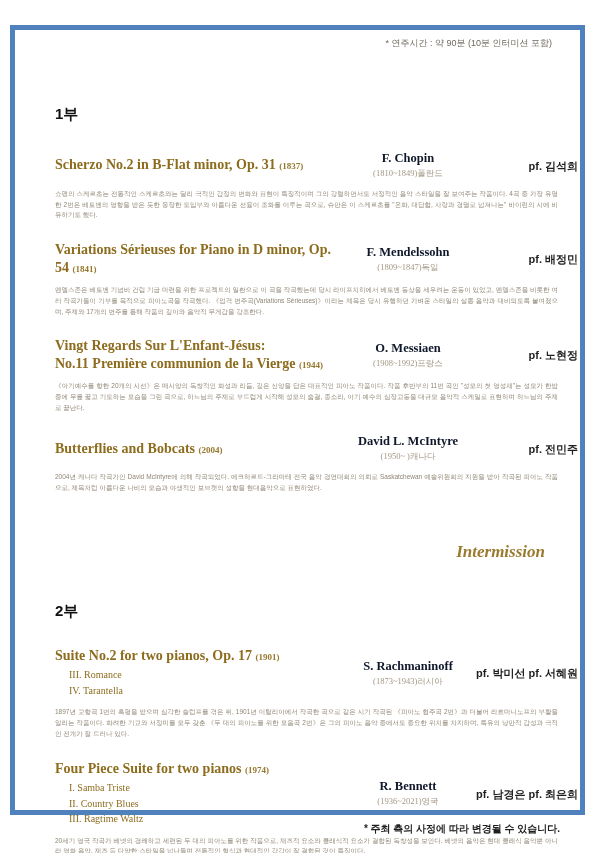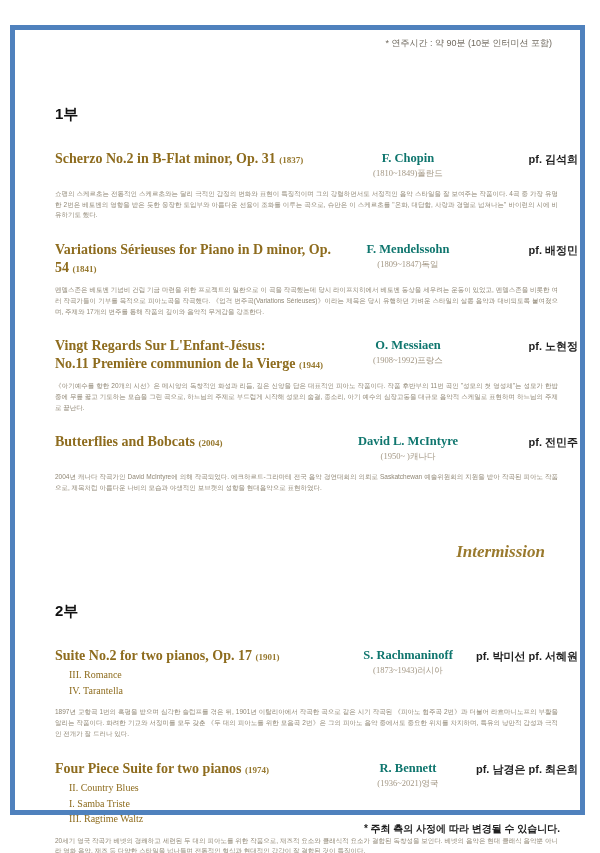--- a/index.html
+++ b/index.html
@@ -24,38 +24,38 @@
     position:absolute;left:0;top:0;width:600px;
     padding:105px 22px 0 55px;box-sizing:border-box;
   }
   .part-label{
     font-size:15px;font-weight:bold;color:#111;
     text-align:left;margin:0 33px 26px 0;
     font-family:"Liberation Sans",sans-serif;
   }
   .part-label.second{margin-top:0;}
   .piece{margin-bottom:18px;}
-  .piece-row{display:flex;align-items:flex-start;}
+  .piece-row{display:flex;align-items:center;}
   .title-col{flex:1 1 auto;min-width:0;}
   .piece-title{
     font-family:"Liberation Serif","DejaVu Serif",serif;
     font-size:14px;font-weight:bold;color:#8e6c1e;line-height:1.25;
   }
   .t-line{display:block;}
   .year{font-size:9px;font-weight:bold;color:#96782e;}
   .movements{
     list-style:none;margin:3px 0 0 0;padding:0 0 0 14px;
     font-family:"Liberation Serif","DejaVu Serif",serif;
     font-size:10px;color:#8e6c1e;line-height:1.55;
   }
   .composer-col{
     flex:0 0 120px;text-align:center;padding-top:1px;
     font-family:"Liberation Serif","DejaVu Serif",serif;
   }
-  .composer-name{font-size:12.5px;font-weight:bold;color:#0f766e;line-height:1.2;}
+  .composer-name{font-size:12.5px;font-weight:bold;color:#0f172a;line-height:1.2;}
   .composer-dates{font-size:8.5px;color:#a39784;margin-top:2px;}
   .performer-col{
     flex:0 0 110px;text-align:right;white-space:nowrap;padding-top:2px;
     font-size:11px;font-weight:bold;color:#1f1f1f;
   }
   .desc{
     margin:9px 20px 0 0;
     font-size:6.5px;line-height:1.65;color:#8f8674;
     text-align:justify;
   }
@@ -157,22 +157,22 @@
       <div class="performer-col">pf. 박미선 pf. 서혜원</div>
     </div>
     <p class="desc">1897년 교향곡 1번의 혹평을 받으며 심각한 슬럼프를 겪은 뒤, 1901년 이탈리아에서 작곡한 곡으로 같은 시기 작곡된 《피아노 협주곡 2번》과 더불어 라흐마니노프의 부활을 알리는 작품이다. 화려한 기교와 서정미를 모두 갖춘 《두 대의 피아노를 위한 모음곡 2번》은 그의 피아노 음악 중에서도 중요한 위치를 차지하며, 특유의 낭만적 감성과 극적인 전개가 잘 드러나 있다.</p>
   </div>
 
   <div class="piece">
     <div class="piece-row">
       <div class="title-col">
         <div class="piece-title"><span>Four Piece Suite for two pianos</span> <span class="year">(1974)</span></div>
         <ul class="movements">
+          <li>I. Samba Triste</li>
           <li>II. Country Blues</li>
-          <li>I. Samba Triste</li>
           <li>III. Ragtime Waltz</li>
         </ul>
       </div>
       <div class="composer-col">
         <div class="composer-name">R. Bennett</div>
         <div class="composer-dates">(1936~2021)영국</div>
       </div>
       <div class="performer-col">pf. 남경은 pf. 최은희</div>
     </div>
     <p class="desc">20세기 영국 작곡가 베넷의 경쾌하고 세련된 두 대의 피아노를 위한 작품으로, 재즈적 요소와 클래식적 요소가 결합된 독창성을 보인다. 베넷의 음악은 현대 클래식 음악뿐 아니라 영화 음악, 재즈 등 다양한 스타일을 넘나들며 전통적인 형식과 현대적인 감각이 잘 결합된 것이 특징이다.</p>

